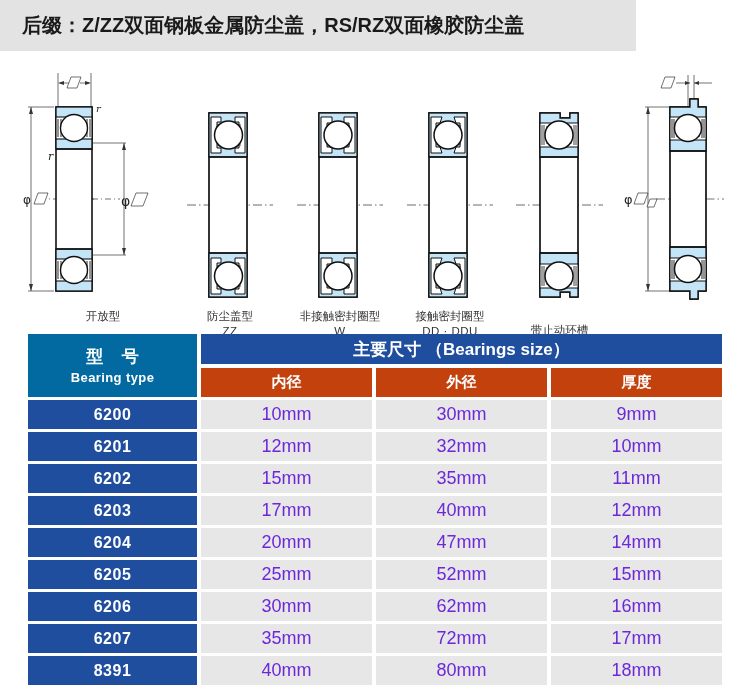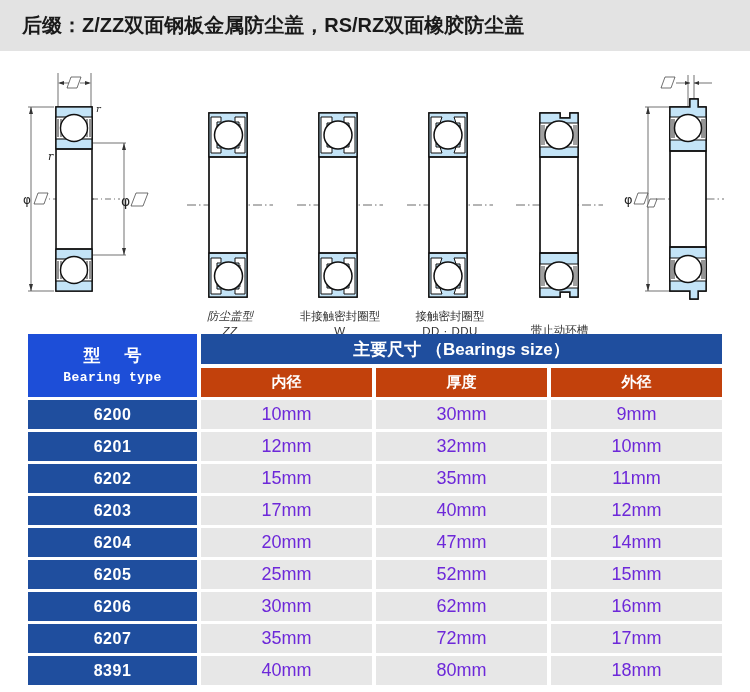--- a/index.html
+++ b/index.html
@@ -12,21 +12,21 @@
     height: 692px;
     font-family: "Liberation Sans", "DejaVu Sans", sans-serif;
     overflow: hidden;
     position: relative;
   }
 
   
   .header-bar {
     position: absolute;
     left: 0; top: 0;
-    width: 750px; height: 51px;
+    width: 636px; height: 51px;
     background: #e3e3e3;
     display: flex;
     align-items: center;
   }
   .header-title {
     margin-left: 22px;
     font-size: 20px;
     font-weight: 700;
     color: #1a1a1a;
     letter-spacing: 0px;
@@ -66,29 +66,28 @@
   .tbl-row {
     display: flex;
     width: 750px;
     margin-bottom: 3px;
     padding: 0 28px 0 28px;
     box-sizing: border-box;
   }
   .hdr-left {
     width: 169px;
     flex: 0 0 169px;
-    background: #1d4ed8;
+    background: #0369a1;
     color: #ffffff;
     display: flex;
     flex-direction: column;
     align-items: center;
     justify-content: center;
     height: 63px;
     margin-right: 4px;
-    font-family: Liberation Mono, monospace;
   }
   .hdr-left .cn {
     font-size: 17px;
     font-weight: 700;
     letter-spacing: 7px;
     text-indent: 7px;
     line-height: 1.5;
   }
   .hdr-left .en {
     font-size: 13px;
@@ -242,23 +241,26 @@
             <line x1="72" y1="206" x2="72" y2="224"></line>
         </g>
 
         <circle cx="56" cy="73" r="13.5" fill="#ffffff" stroke="#111" stroke-width="1.4"></circle>
         <circle cx="56" cy="215" r="13.5" fill="#ffffff" stroke="#111" stroke-width="1.4"></circle>
 
         <line x1="38" y1="94" x2="74" y2="94" stroke="#111" stroke-width="1.3"></line>
         <line x1="38" y1="194" x2="74" y2="194" stroke="#111" stroke-width="1.3"></line>
       </g>
     </svg>
-  </div>
-
-  <div class="fig" style="left:185px; top:56px; width:90px;font-style:italic;">
+    <div class="fig-caption" style="margin-top:2px;">
+      <span>开放型</span>
+    </div>
+  </div>
+
+  <div class="fig" style="left:185px; top:56px; width:90px;">
     <svg width="90" height="196" viewBox="0 0 90 196">
       <line x1="2" y1="98" x2="88" y2="98" stroke="#444" stroke-width="0.8" stroke-dasharray="9,3,1.5,3"></line>
       <rect x="24" y="6" width="38" height="184" fill="#ffffff" stroke="#111" stroke-width="1.7"></rect>
       <rect x="24" y="6" width="38" height="44" fill="#c4e4f7" stroke="#111" stroke-width="1.3"></rect>
       <rect x="24" y="146" width="38" height="44" fill="#c4e4f7" stroke="#111" stroke-width="1.3"></rect>
 
       <g stroke="#111" stroke-width="1" fill="#ffffff">
         <path d="M26,10 l10,0 l0,5 l-4,0 l0,26 l4,0 l0,5 l-10,0 z"></path>
         <path d="M60,10 l-10,0 l0,5 l4,0 l0,26 l-4,0 l0,5 l10,0 z"></path>
         <path d="M26,151 l10,0 l0,5 l-4,0 l0,26 l4,0 l0,5 l-10,0 z"></path>
@@ -443,22 +445,22 @@
 
   <div class="tbl-row">
     <div class="hdr-left">
       <div class="cn">型 号</div>
       <div class="en">Bearing  type</div>
     </div>
     <div class="hdr-right">
       <div class="hdr-top">主要尺寸 （Bearings size）</div>
       <div class="hdr-sub">
         <div>内径</div>
+        <div>外径</div>
         <div>厚度</div>
-        <div>外径</div>
       </div>
     </div>
   </div>
 
   <div id="rows-container">
       <div class="data-row">
         <div class="cell-type">6200</div>
         <div class="cell-dim">10mm</div>
         <div class="cell-dim">30mm</div>
         <div class="cell-dim">9mm</div>

